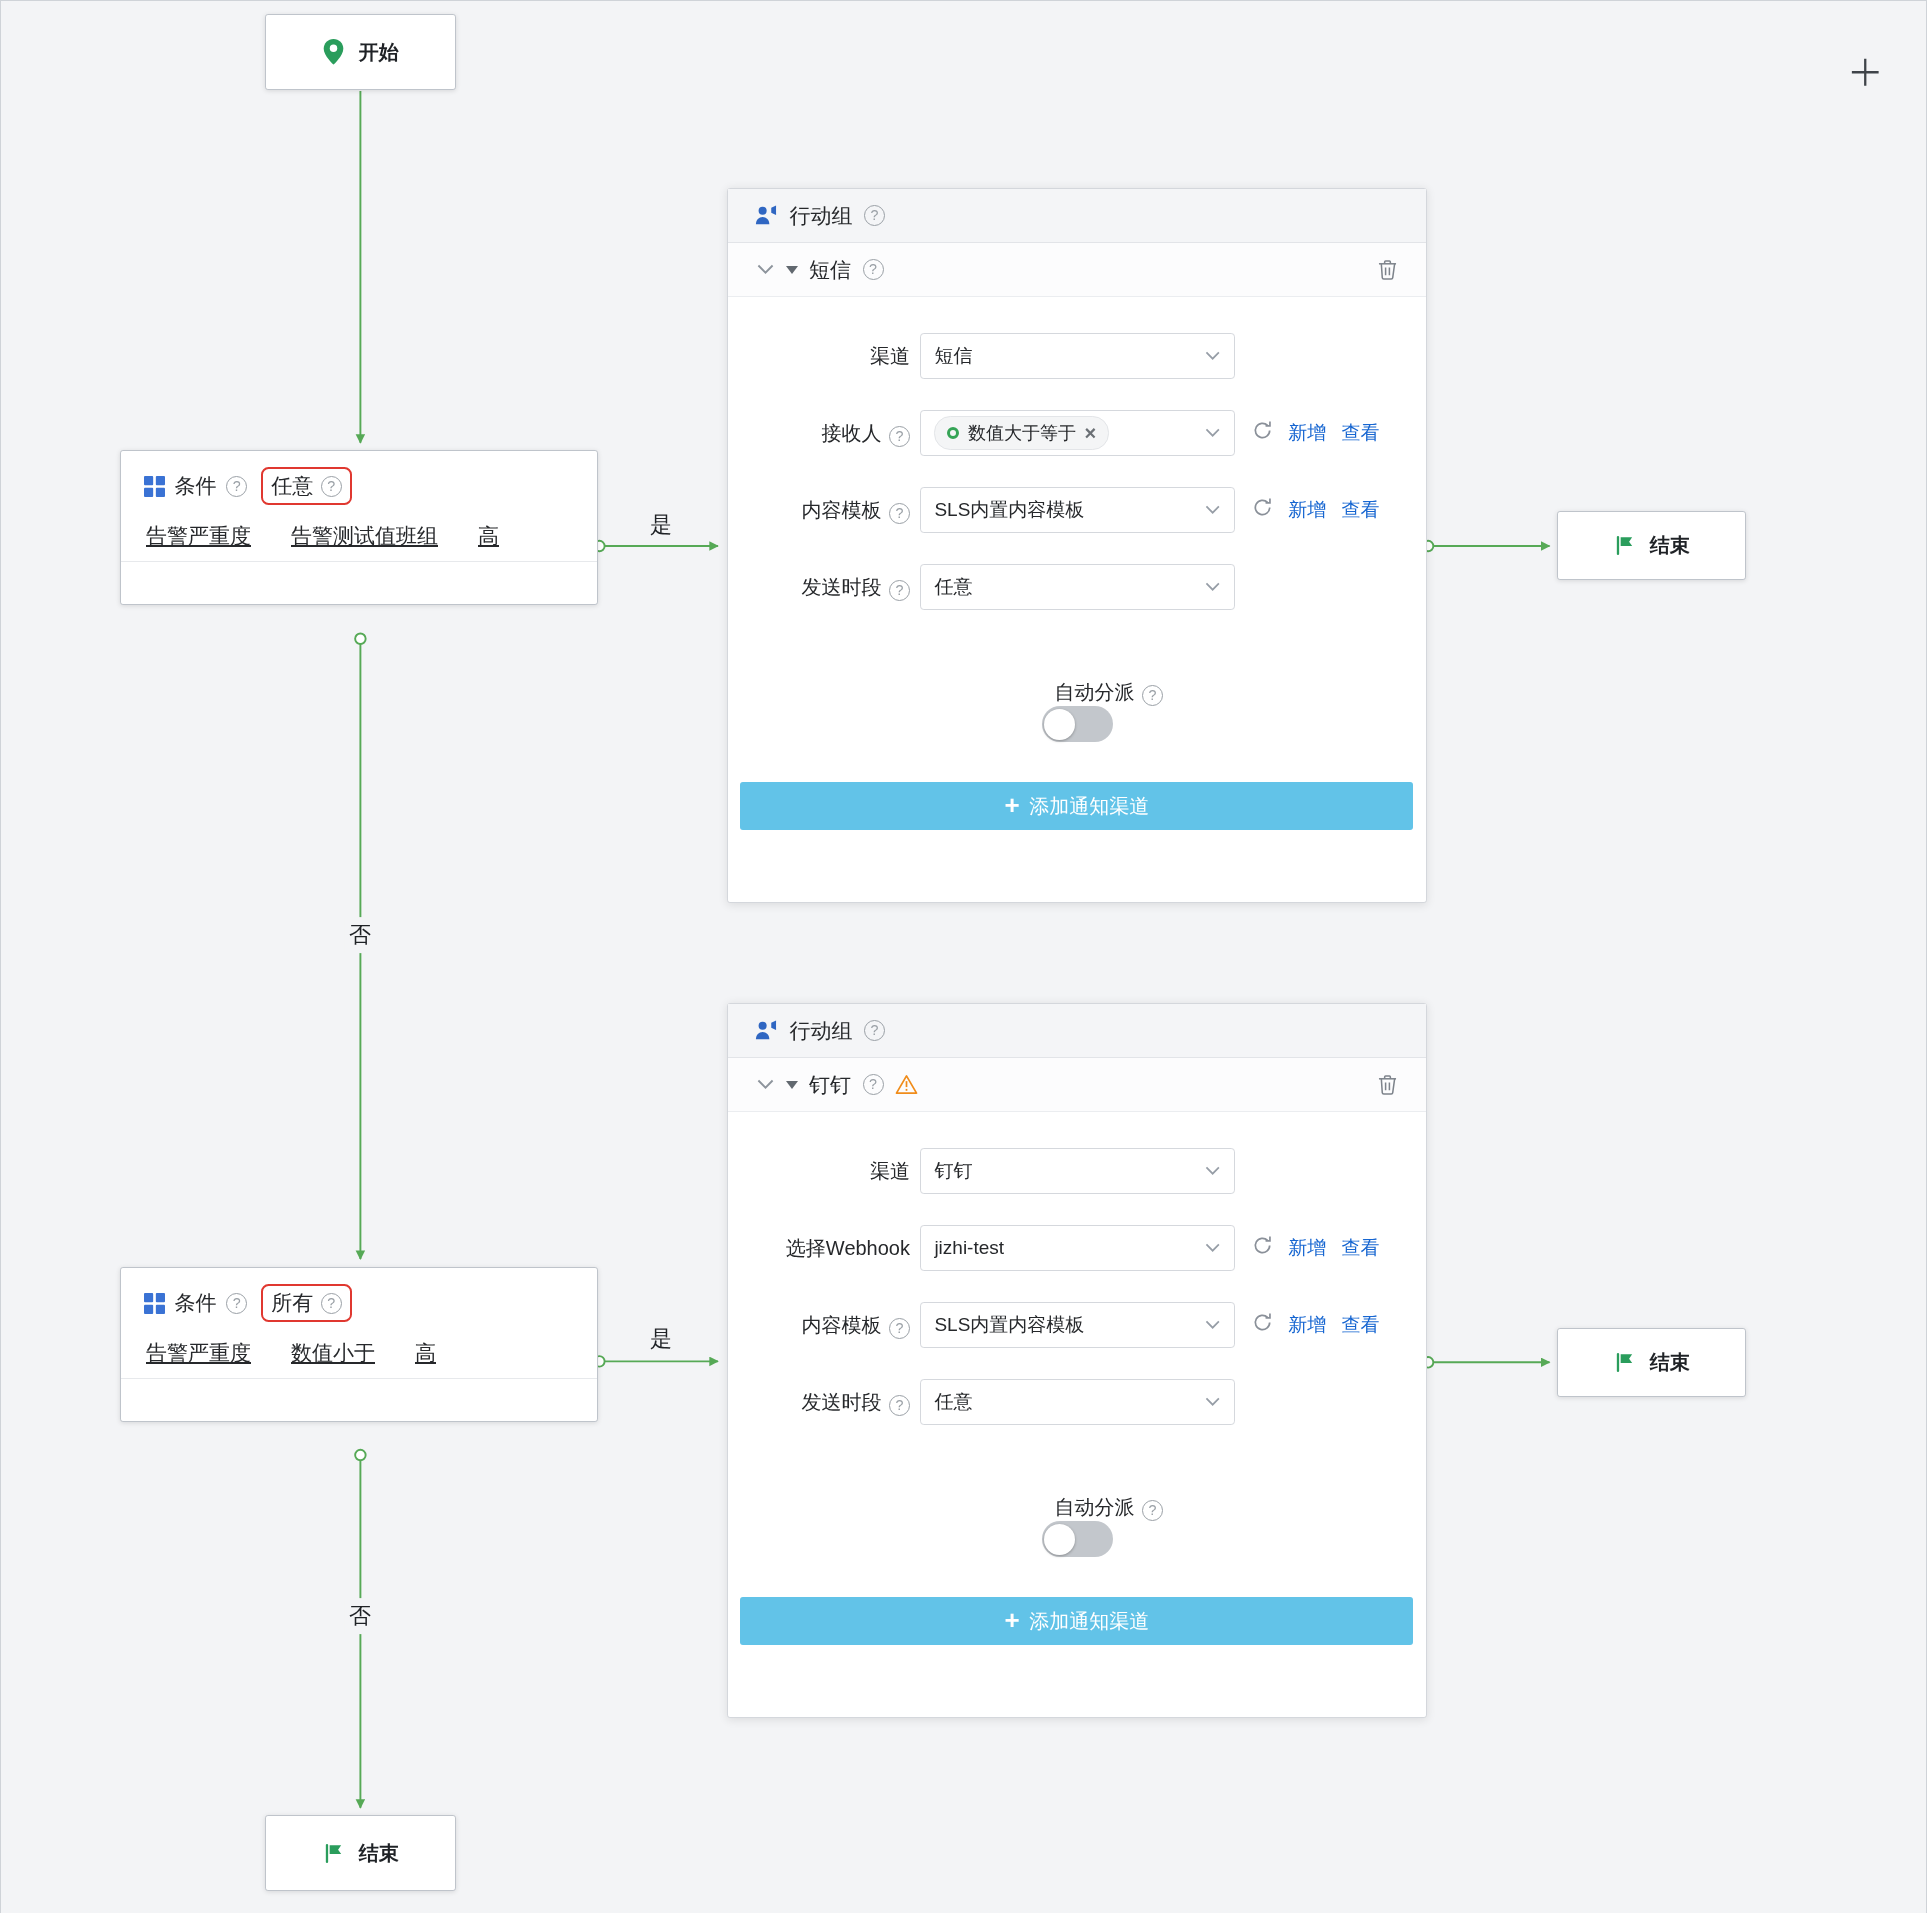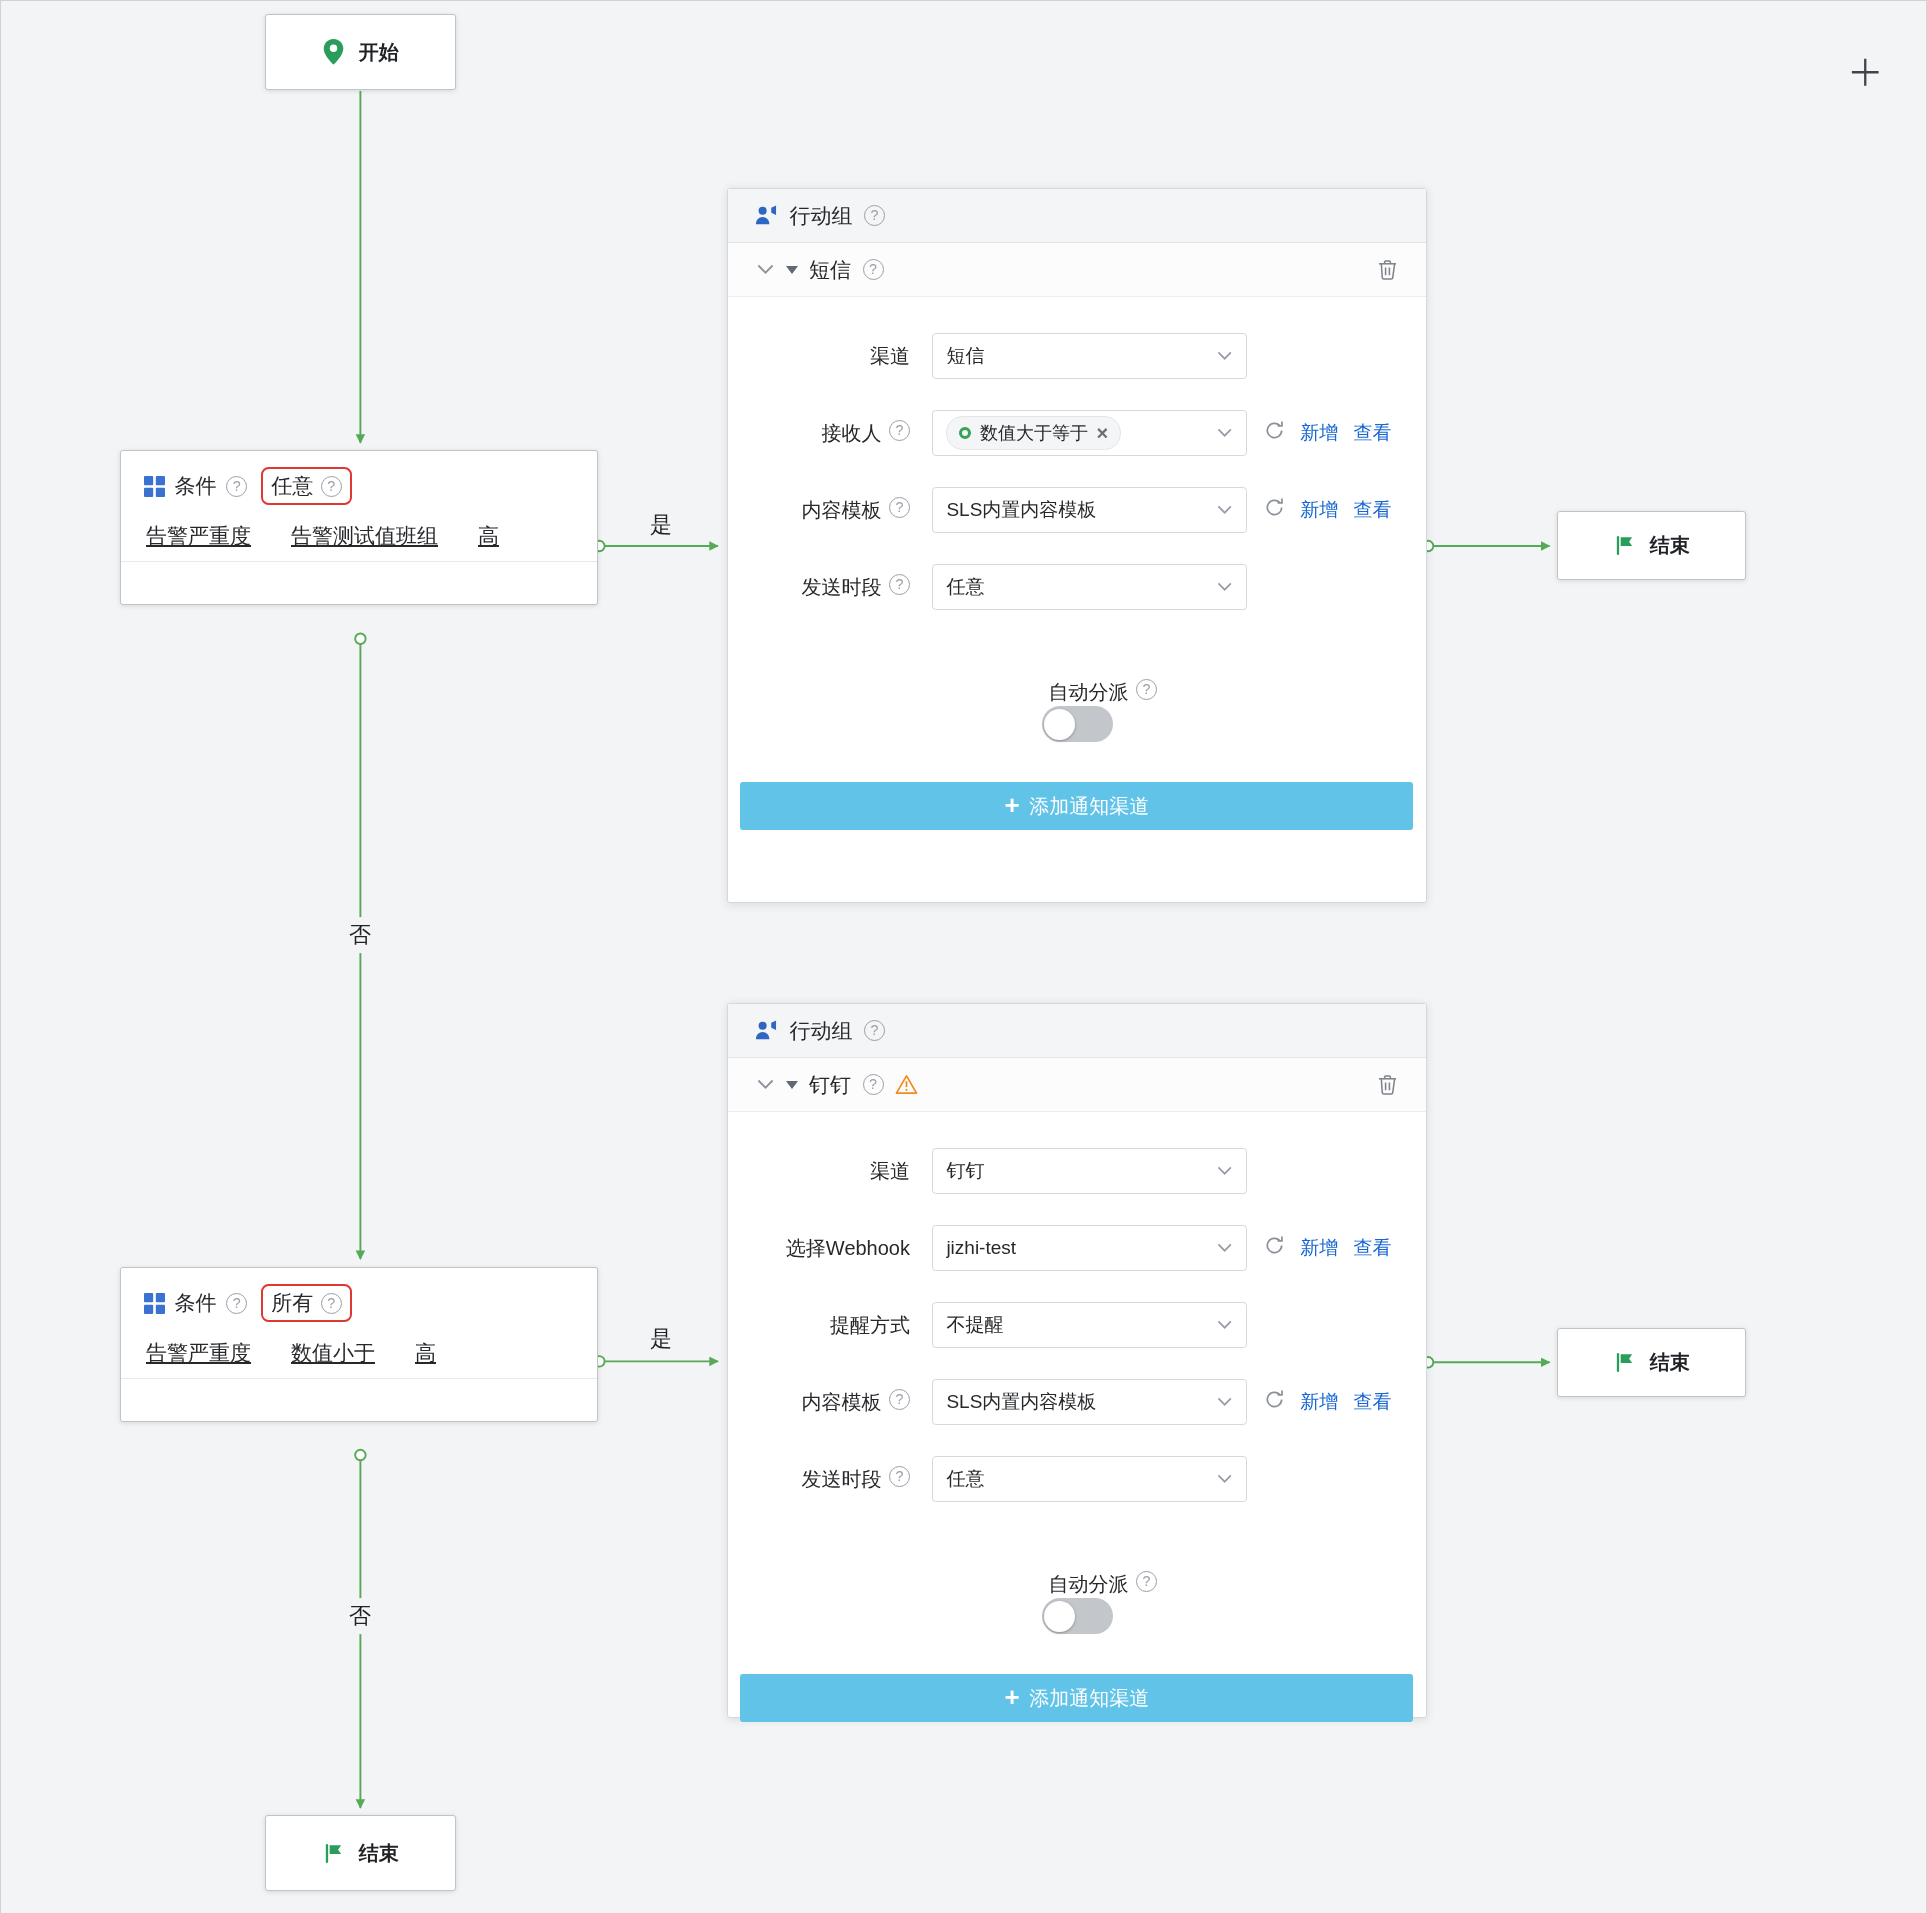--- a/index.html
+++ b/index.html
@@ -41,22 +41,22 @@
   .panel-header { height: 54px; background: #f4f5f7; border-bottom: 1px solid #e2e4e8; display: flex;
                   align-items: center; gap: 11.5px; padding: 0 25px; font-size: 21px; }
   .sub-header { height: 54px; background: #fcfcfd; border-bottom: 1px solid #ebedf0; display: flex;
                 align-items: center; gap: 11.5px; padding: 0 29px; font-size: 21px; }
   .caret { width: 0; height: 0; border-left: 6.7px solid transparent; border-right: 6.7px solid transparent;
            border-top: 8.6px solid #61686f; display: inline-block; cursor: pointer; }
   .trash { margin-left: auto; cursor: pointer; }
 
   .panel-body { padding-top: 36px; }
   .form-row { display: flex; align-items: center; margin-bottom: 31px; }
-  .row-label { width: 182px; display: flex; justify-content: flex-end; align-items: flex-start; gap: 7.6px;
-               margin-right: 22px; font-size: 20px; color: #26282b; }
+  .row-label { width: 182px; display: flex; justify-content: flex-end; align-items: flex-end; gap: 7.6px;
+               margin-right: 10px; font-size: 20px; color: #26282b; }
   .select { width: 315px; height: 46px; background: #fff; border: 1px solid #d5d8dd; border-radius: 3.8px;
             display: flex; align-items: center; padding: 0 13.4px; font-size: 19px; cursor: pointer; }
   .select .chev { margin-left: auto; }
   .row-extras { display: flex; align-items: flex-start; gap: 15.3px; margin-left: 17px; font-size: 19px; }
   .link { color: #1766d1; text-decoration: none; cursor: pointer; }
 
   .tag { display: inline-flex; align-items: center; gap: 8.6px; background: #f4f5f6; border: 1px solid #e3e5e8;
          border-radius: 16.3px; padding: 3.8px 11.5px; font-size: 18px; }
   .tag-ring { width: 12.4px; height: 12.4px; border: 3.8px solid #35a456; border-radius: 50%; display: inline-block; }
   .tag-x { color: #6b7075; font-size: 20px; font-weight: bold; line-height: 1; cursor: pointer; }
@@ -346,31 +346,20 @@
         <div class="row-extras">
           <svg width="21" height="21" viewBox="0 0 22 22" fill="none" stroke="#8a9099" stroke-width="1.8">
             <path d="M18.5 11 a7.5 7.5 0 1 1 -2.2 -5.3"></path>
             <path d="M18.8 1.6 v4.6 h-4.6"></path>
           </svg>
           <a class="link">新增</a>
           <a class="link">查看</a>
         </div>
       </div>
 
-      <div class="form-row">
-        <div class="row-label">
-            <span>提醒方式</span>
-          </div>
-        <div class="select">
-          <span>不提醒</span>
-          <svg class="chev" width="15.3" height="9.6" viewBox="0 0 16 10" fill="none" stroke="#969da6" stroke-width="1.8">
-              <path d="M1.5 1.5 L8 8 L14.5 1.5"></path>
-            </svg>
-        </div>
-      </div>
 
       <div class="form-row">
         <div class="row-label">
           <span>内容模板</span>
           <span class="q">?</span>
         </div>
         <div class="select">
           <span>SLS内置内容模板</span>
           <svg class="chev" width="15.3" height="9.6" viewBox="0 0 16 10" fill="none" stroke="#969da6" stroke-width="1.8">
               <path d="M1.5 1.5 L8 8 L14.5 1.5"></path>

